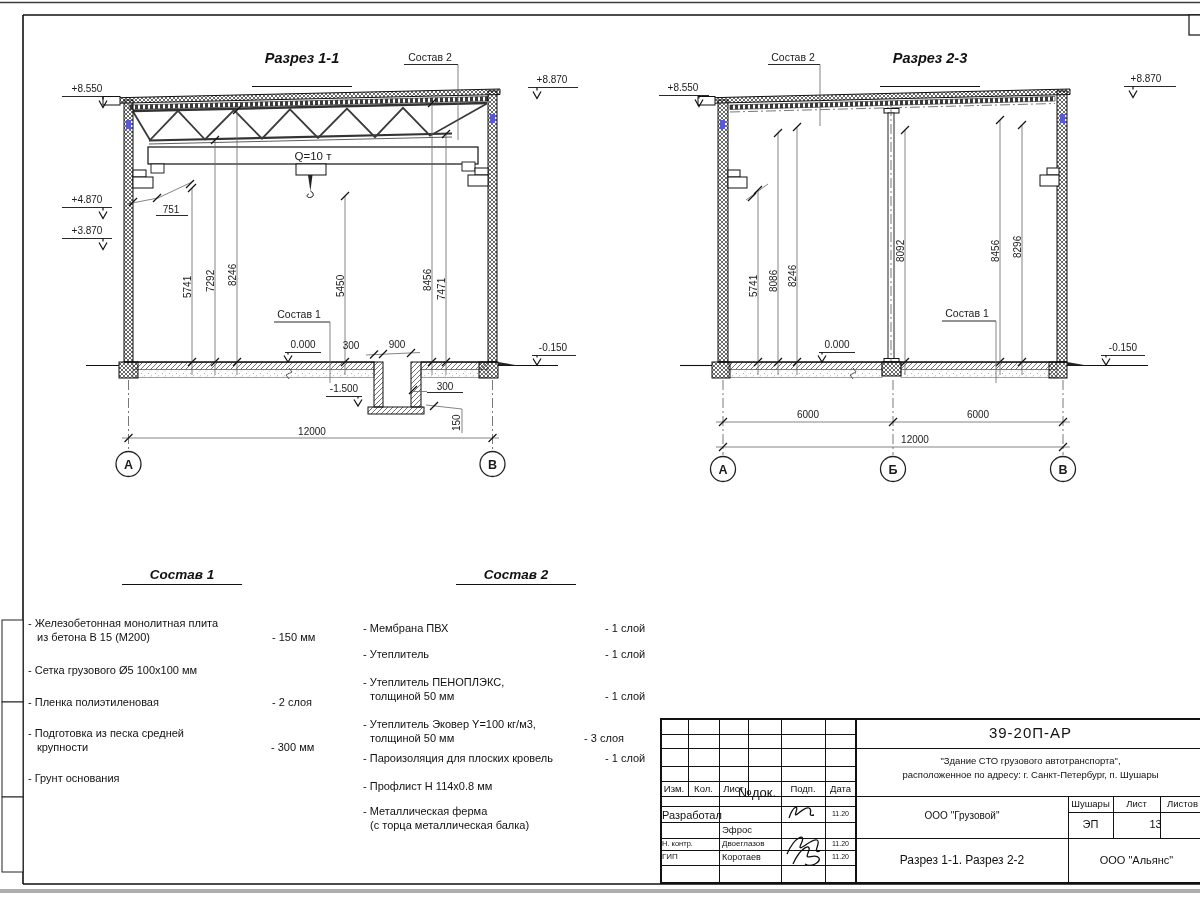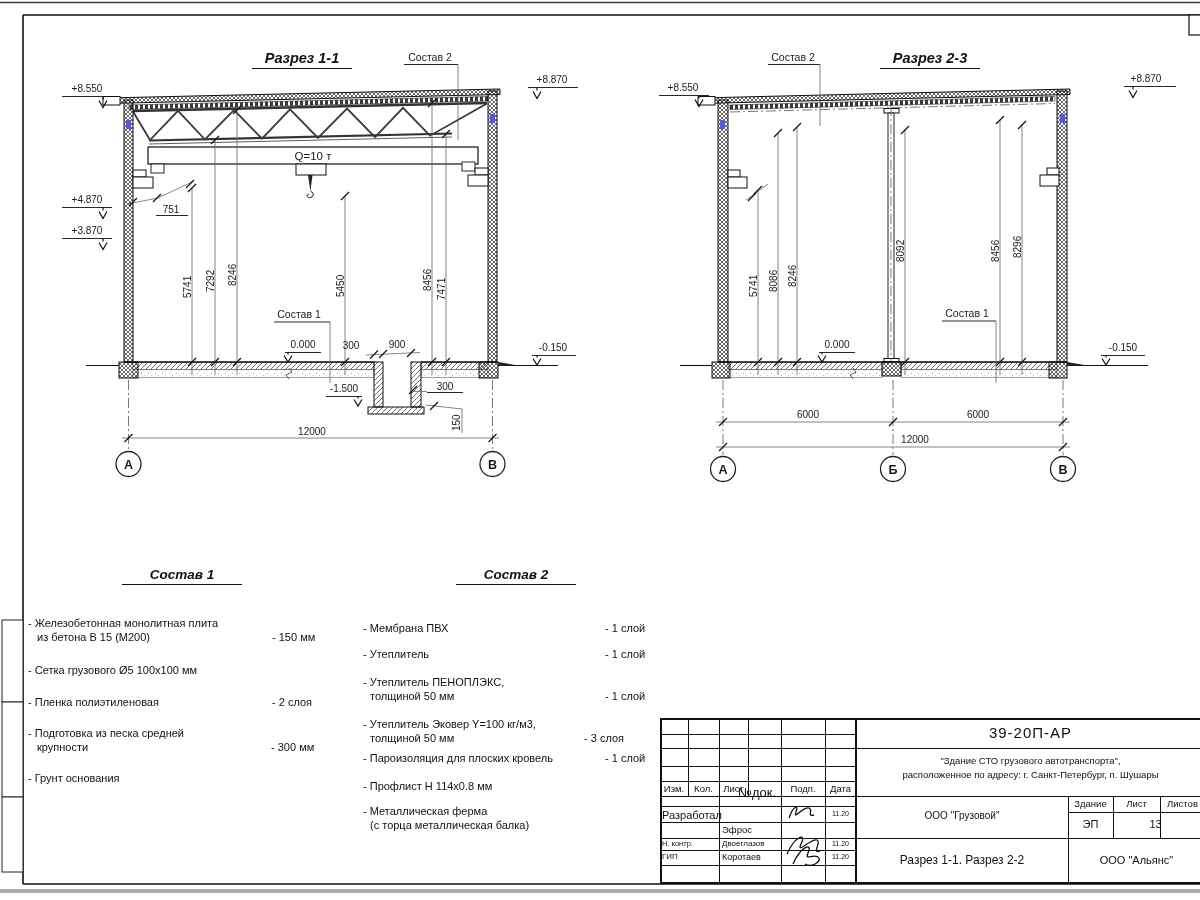--- a/index.html
+++ b/index.html
@@ -3,21 +3,21 @@
 <meta charset="utf-8">
 <style>
   html,body{margin:0;padding:0;background:#fff}
   #page{position:relative;width:1200px;height:900px;overflow:hidden;background:#fff;
         font-family:"Liberation Sans",sans-serif;color:#111}
   #page svg{position:absolute;left:0;top:0}
   .abs{position:absolute;white-space:nowrap}
   .hd{font-style:italic;font-weight:bold;font-size:13.5px;text-align:center;
       border-bottom:1.4px solid #111;padding-bottom:2px}
   .ttl{font-style:italic;font-weight:bold;font-size:14.5px;text-align:center;
-      border-bottom:1.5px solid #111;padding-bottom:2px}
+      border-bottom:1.5px solid #111;padding-bottom:20px}
   .li{font-size:11px;color:#111}
   .val{font-size:11px;color:#111}
   svg text{fill:#1a1a1a}
   .dim{font-size:10px}
   .lvl{font-size:10px}
   .axl{font-size:12.5px;font-weight:bold}
   .crn{font-size:11.5px}
   .ldr{font-size:10.5px}
   .thin{stroke:#666;stroke-width:.8;fill:none}
   .tk{stroke:#111;stroke-width:1.2;fill:none}
@@ -390,21 +390,21 @@
 
   <svg style="position:absolute;left:121px;top:78px" width="44" height="88">
     <path d="M8,22 C12,10 18,8 15,16 C12,25 22,10 28,12 C33,14 25,21 33,19" fill="none" stroke="#111" stroke-width="1.3"></path>
     <path d="M6,58 C14,40 26,36 20,48 C15,59 30,42 36,44 C41,46 30,58 39,55 M12,68 C20,50 32,46 27,57 C23,66 34,56 38,62 C40,66 30,72 24,68" fill="none" stroke="#111" stroke-width="1.3"></path>
   </svg>
 
   <div class="tbt" style="left:196px;top:6px;width:349px;font-size:15px;letter-spacing:1px">39-20П-АР</div>
   <div class="tbt" style="left:196px;top:37px;width:349px;font-size:9.5px">"Здание СТО грузового автотранспорта",</div>
   <div class="tbt" style="left:196px;top:51px;width:349px;font-size:9.5px">расположенное по адресу: г. Санкт-Петербург, п. Шушары</div>
   <div class="tbt" style="left:196px;top:92px;width:212px;font-size:10px">ООО "Грузовой"</div>
-  <div class="tbt" style="left:408px;top:80px;width:45px;font-size:9.5px">Здание</div>
+  <div class="tbt" style="left:408px;top:80px;width:45px;font-size:9.5px">Шушары</div>
   <div class="tbt" style="left:453px;top:80px;width:47px;font-size:9.5px">Лист</div>
   <div class="tbt" style="left:500px;top:80px;width:45px;font-size:9.5px">Листов</div>
   <div class="tbt" style="left:408px;top:100px;width:45px;font-size:11px">ЭП</div>
   <div class="tbt" style="left:472px;top:100px;width:47px;font-size:11px">13</div>
   <div class="tbt" style="left:196px;top:135px;width:212px;font-size:12px">Разрез 1-1. Разрез 2-2</div>
   <div class="tbt" style="left:408px;top:136px;width:137px;font-size:11px">ООО "Альянс"</div>
 </div>
 
 </div>
 

